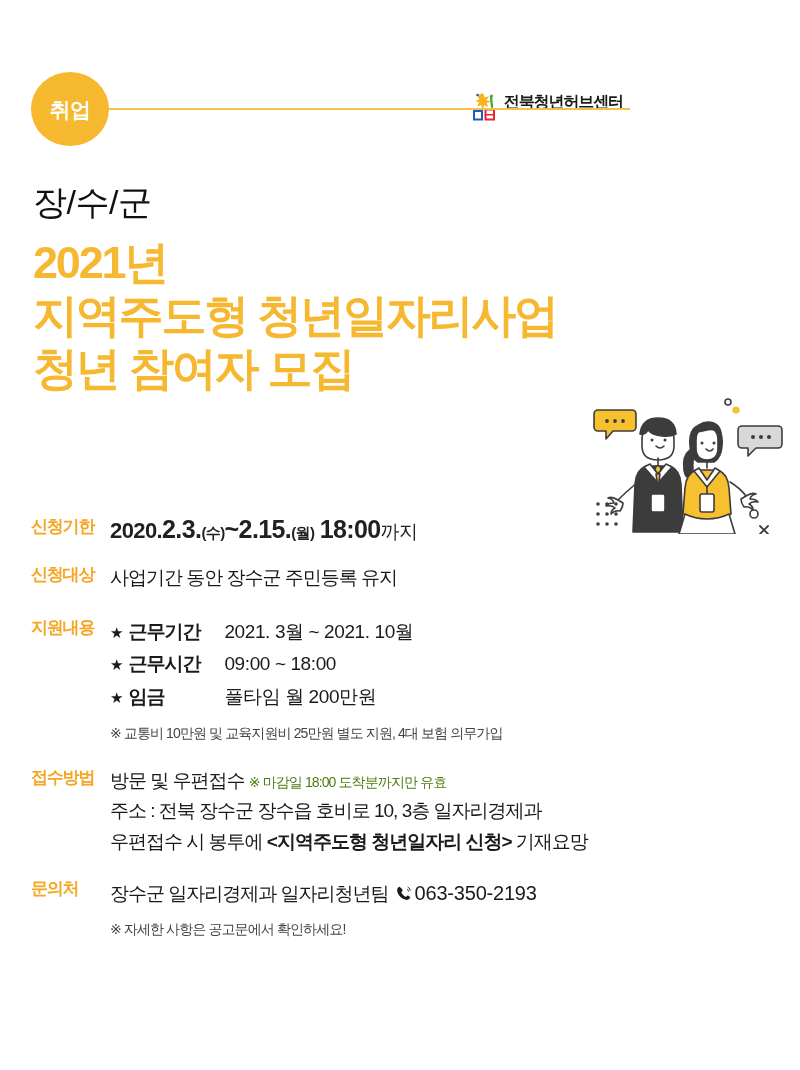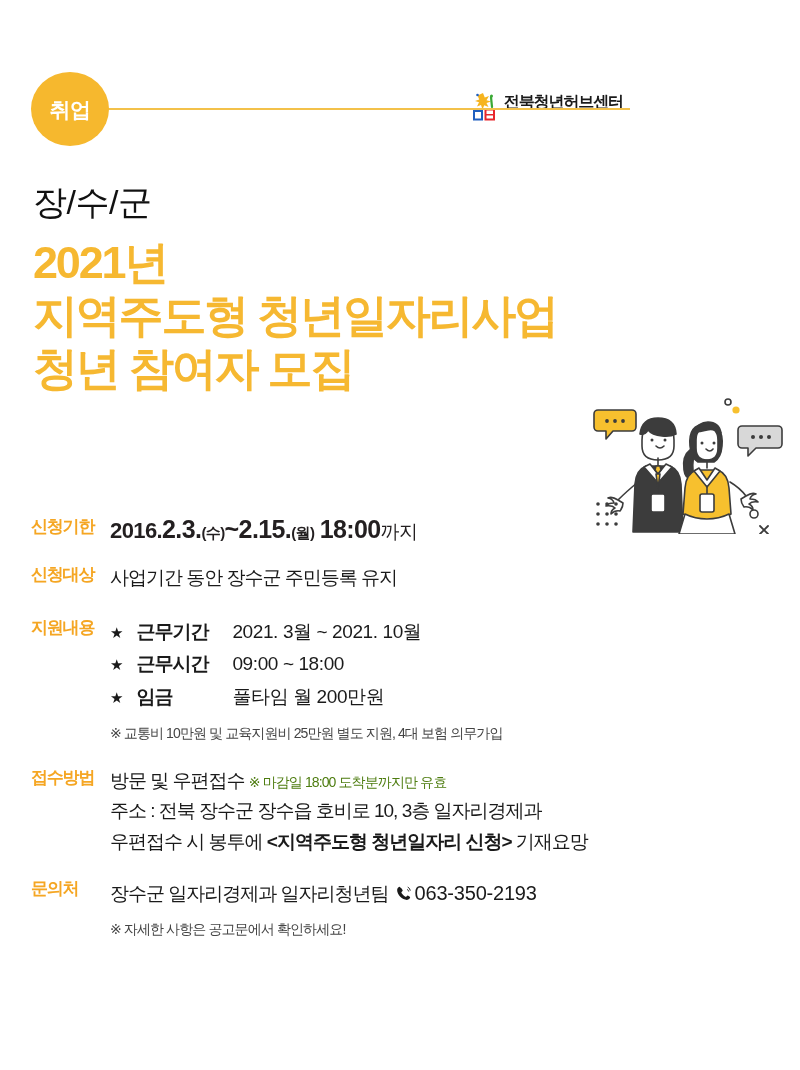--- a/index.html
+++ b/index.html
@@ -158,21 +158,20 @@
     line-height: 1.72;
     white-space: nowrap;
     display: flex;
     align-items: baseline;
   }
   .star { font-size: 15px; margin-right: 6px; color: #1a1a1a; }
   .b-key {
     font-weight: bold;
     display: inline-block;
     width: 96px;
-    margin-left: 8px;
   }
   .b-val { font-weight: normal; letter-spacing: -0.4px; }
 
   .phone-icon {
     display: inline-block;
     vertical-align: -2px;
     margin: 0 3px 0 6px;
   }
   .tel { letter-spacing: -0.2px; font-size: 20px; }
 
@@ -309,21 +308,21 @@
       </g>
     </svg>
   </div>
 
   <div class="info">
 
     <div class="row">
       <div class="row-label">신청기한</div>
       <div class="row-body">
         <div class="deadline">
-          <span class="med">2016.</span><span class="big">2.3.</span><span class="paren">(수)</span><span class="big">~</span><span class="big">2.15.</span><span class="paren">(월)</span>&nbsp;<span class="big">18:00</span><span class="tail">까지</span>
+          <span class="med">2020.</span><span class="big">2.3.</span><span class="paren">(수)</span><span class="big">~</span><span class="big">2.15.</span><span class="paren">(월)</span>&nbsp;<span class="big">18:00</span><span class="tail">까지</span>
         </div>
       </div>
     </div>
 
     <div class="sp-1"></div>
 
     <div class="row">
       <div class="row-label">신청대상</div>
       <div class="row-body">
         <div class="line">사업기간 동안 장수군 주민등록 유지</div>

